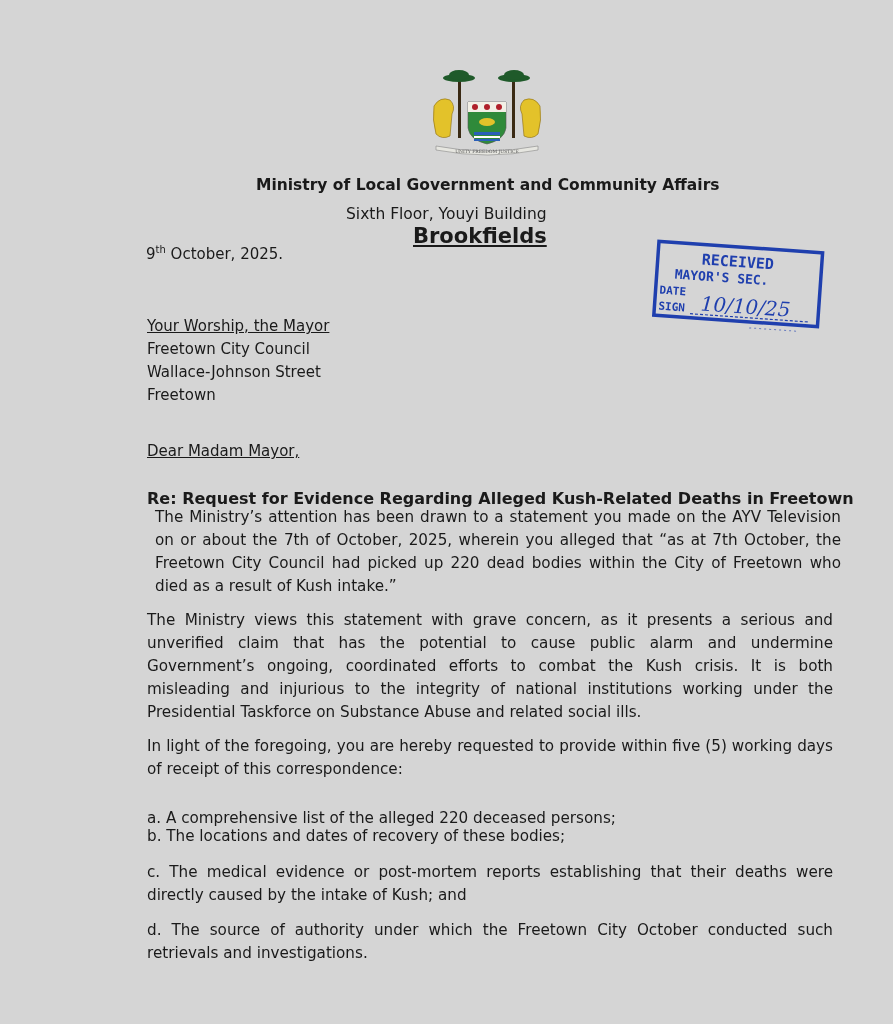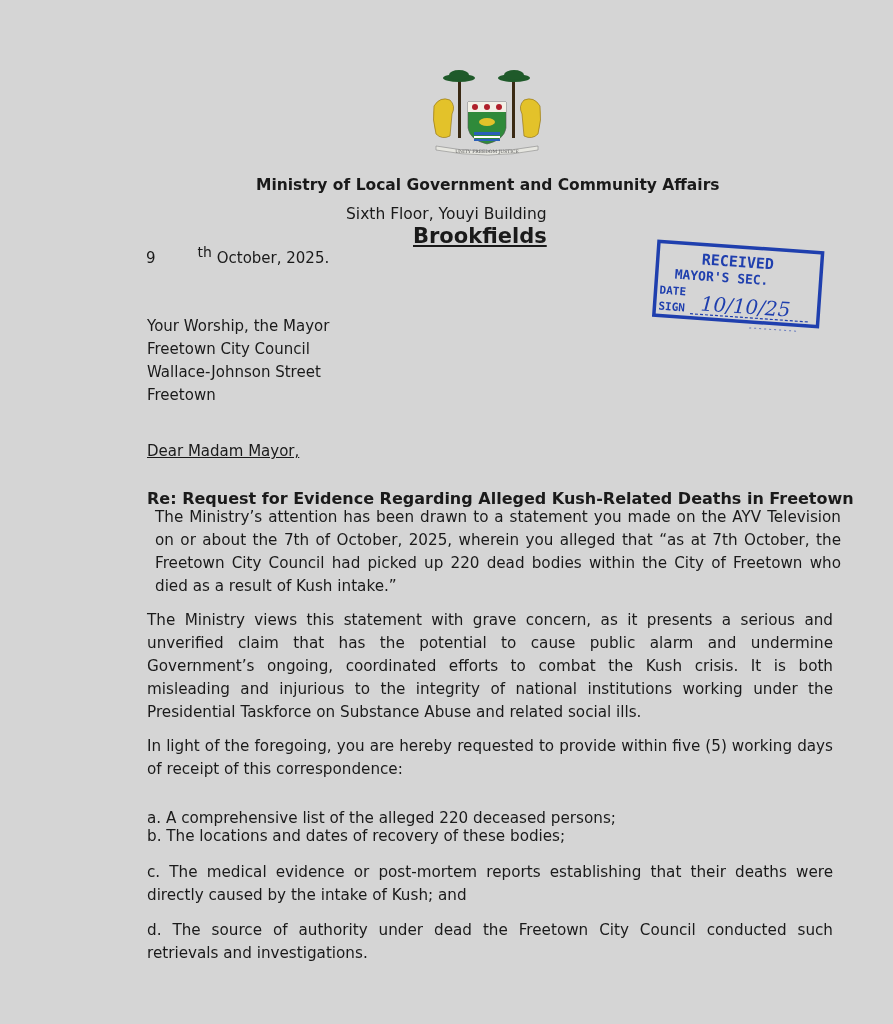--- a/index.html
+++ b/index.html
@@ -6,21 +6,21 @@
   body {
     width:893px; height:1024px; overflow:hidden;
     background:#d5d5d5;
     font-family:"DejaVu Sans", sans-serif;
     color:#1a1a1a;
     position:relative;
   }
   .coat { position:absolute; left:428px; top:66px; width:118px; height:96px; }
   .t { position:absolute; font-size:15px; white-space:nowrap; }
   .date { left:146px; top:244px; }
-  .date sup { font-size:14px;margin-left:42px; }
+  .date sup { font-size:10px; }
   .addr { left:147px; font-size:15px; }
   .para { position:absolute; left:147px; width:686px; font-size:15.2px; line-height:23px; text-align:justify; }
   .subject { left:147px; top:475px; font-weight:bold; font-size:16px;margin-top:14px; }
   .stamp { position:absolute; left:652px; top:243px; width:172px; height:88px; transform:rotate(4deg); }
 </style>
 </head>
 <body>
 
 <svg class="coat" viewBox="0 0 118 96">
 
@@ -65,30 +65,30 @@
   <text x="48" y="24" font-size="15" font-weight="bold" fill="#1f3fae" font-family="DejaVu Sans Mono, monospace">RECEIVED</text>
   <text x="22" y="40" font-size="13" font-weight="bold" fill="#1f3fae" font-family="DejaVu Sans Mono, monospace">MAYOR'S SEC.</text>
   <text x="8" y="56" font-size="11" font-weight="bold" fill="#1f3fae" font-family="DejaVu Sans Mono, monospace">DATE</text>
   <text x="8" y="72" font-size="11" font-weight="bold" fill="#1f3fae" font-family="DejaVu Sans Mono, monospace">SIGN</text>
   <text x="50" y="70" font-size="20" font-style="italic" fill="#1f3fae" font-family="DejaVu Serif, serif">10/10/25</text>
   <line x1="40" y1="74" x2="160" y2="74" stroke="#1f3fae" stroke-width="1.2" stroke-dasharray="3 2"></line>
   <line x1="100" y1="84" x2="150" y2="84" stroke="#1f3fae" stroke-width="1" stroke-dasharray="2 3" opacity="0.6"></line>
 </svg>
 
 <div>
-  <div class="t addr" style="top:317px;">Your Worship, the Mayor</div>
+  <div class="t addr" style="top:317px;text-decoration:underline;">Your Worship, the Mayor</div>
   <div class="t addr" style="top:340px;">Freetown City Council</div>
   <div class="t addr" style="top:363px;text-align:right;">Wallace-Johnson Street</div>
   <div class="t addr" style="top:386px;">Freetown</div>
 </div>
 
 <div class="t" style="left:147px; top:442px;text-decoration:underline;">Dear Madam Mayor,</div>
 
 <div class="t subject">Re: Request for Evidence Regarding Alleged Kush-Related Deaths in Freetown</div>
 
 <div class="para" style="top:506px;margin-left:8px;">The Ministry’s attention has been drawn to a statement you made on the AYV Television on or about the 7th of October, 2025, wherein you alleged that “as at 7th October, the Freetown City Council had picked up 220 dead bodies within the City of Freetown who died as a result of Kush intake.”</div>
 <div class="para" style="top:609px;">The Ministry views this statement with grave concern, as it presents a serious and unverified claim that has the potential to cause public alarm and undermine Government’s ongoing, coordinated efforts to combat the Kush crisis. It is both misleading and injurious to the integrity of national institutions working under the Presidential Taskforce on Substance Abuse and related social ills.</div>
 <div class="para" style="top:735px;">In light of the foregoing, you are hereby requested to provide within five (5) working days of receipt of this correspondence:</div>
 
 <div class="para" style="top:791px;margin-top:16px;">a. A comprehensive list of the alleged 220 deceased persons;</div>
 <div class="para" style="top:825px;">b. The locations and dates of recovery of these bodies;</div>
 <div class="para" style="top:861px;">c. The medical evidence or post-mortem reports establishing that their deaths were directly caused by the intake of Kush; and</div>
-<div class="para" style="top:919px;">d. The source of authority under dead the Freetown City Council conducted such retrievals and investigations.</div>
+<div class="para" style="top:919px;">d. The source of authority under which the Freetown City October conducted such retrievals and investigations.</div>
 
 </body></html>

